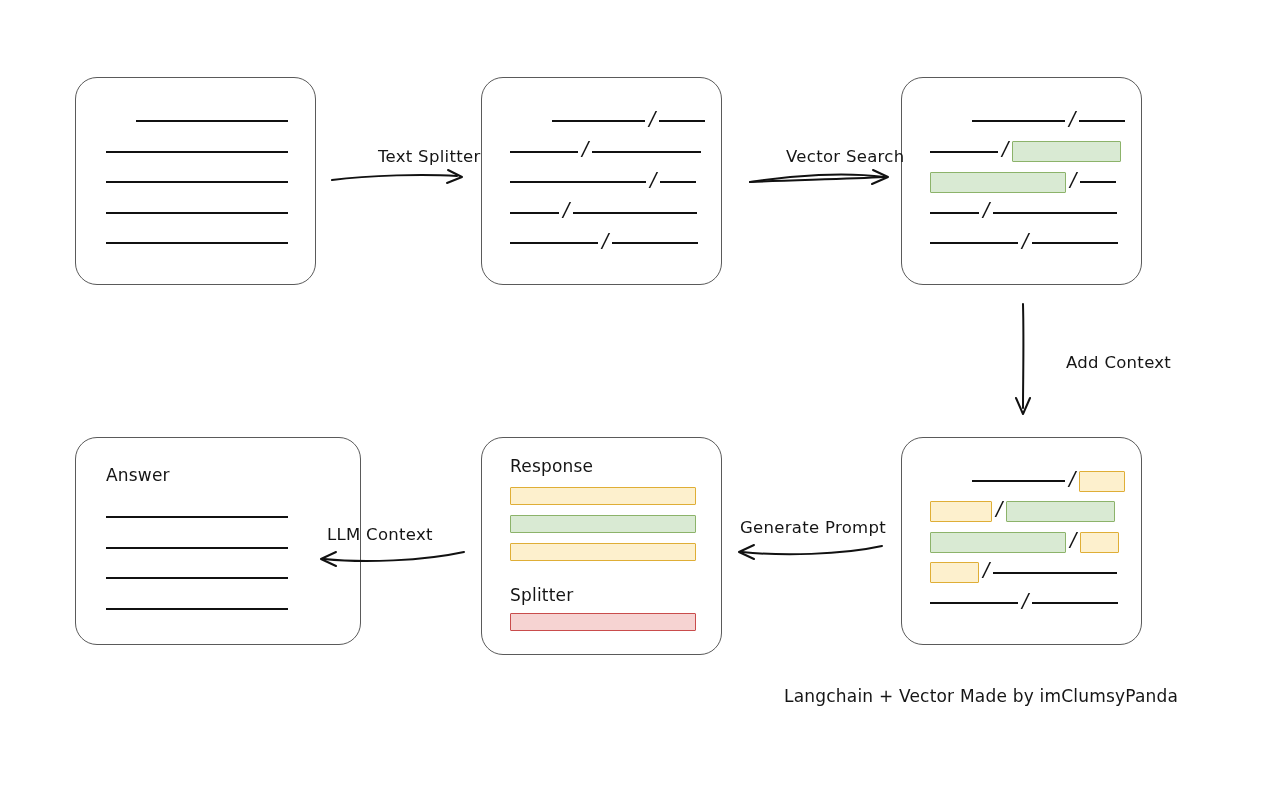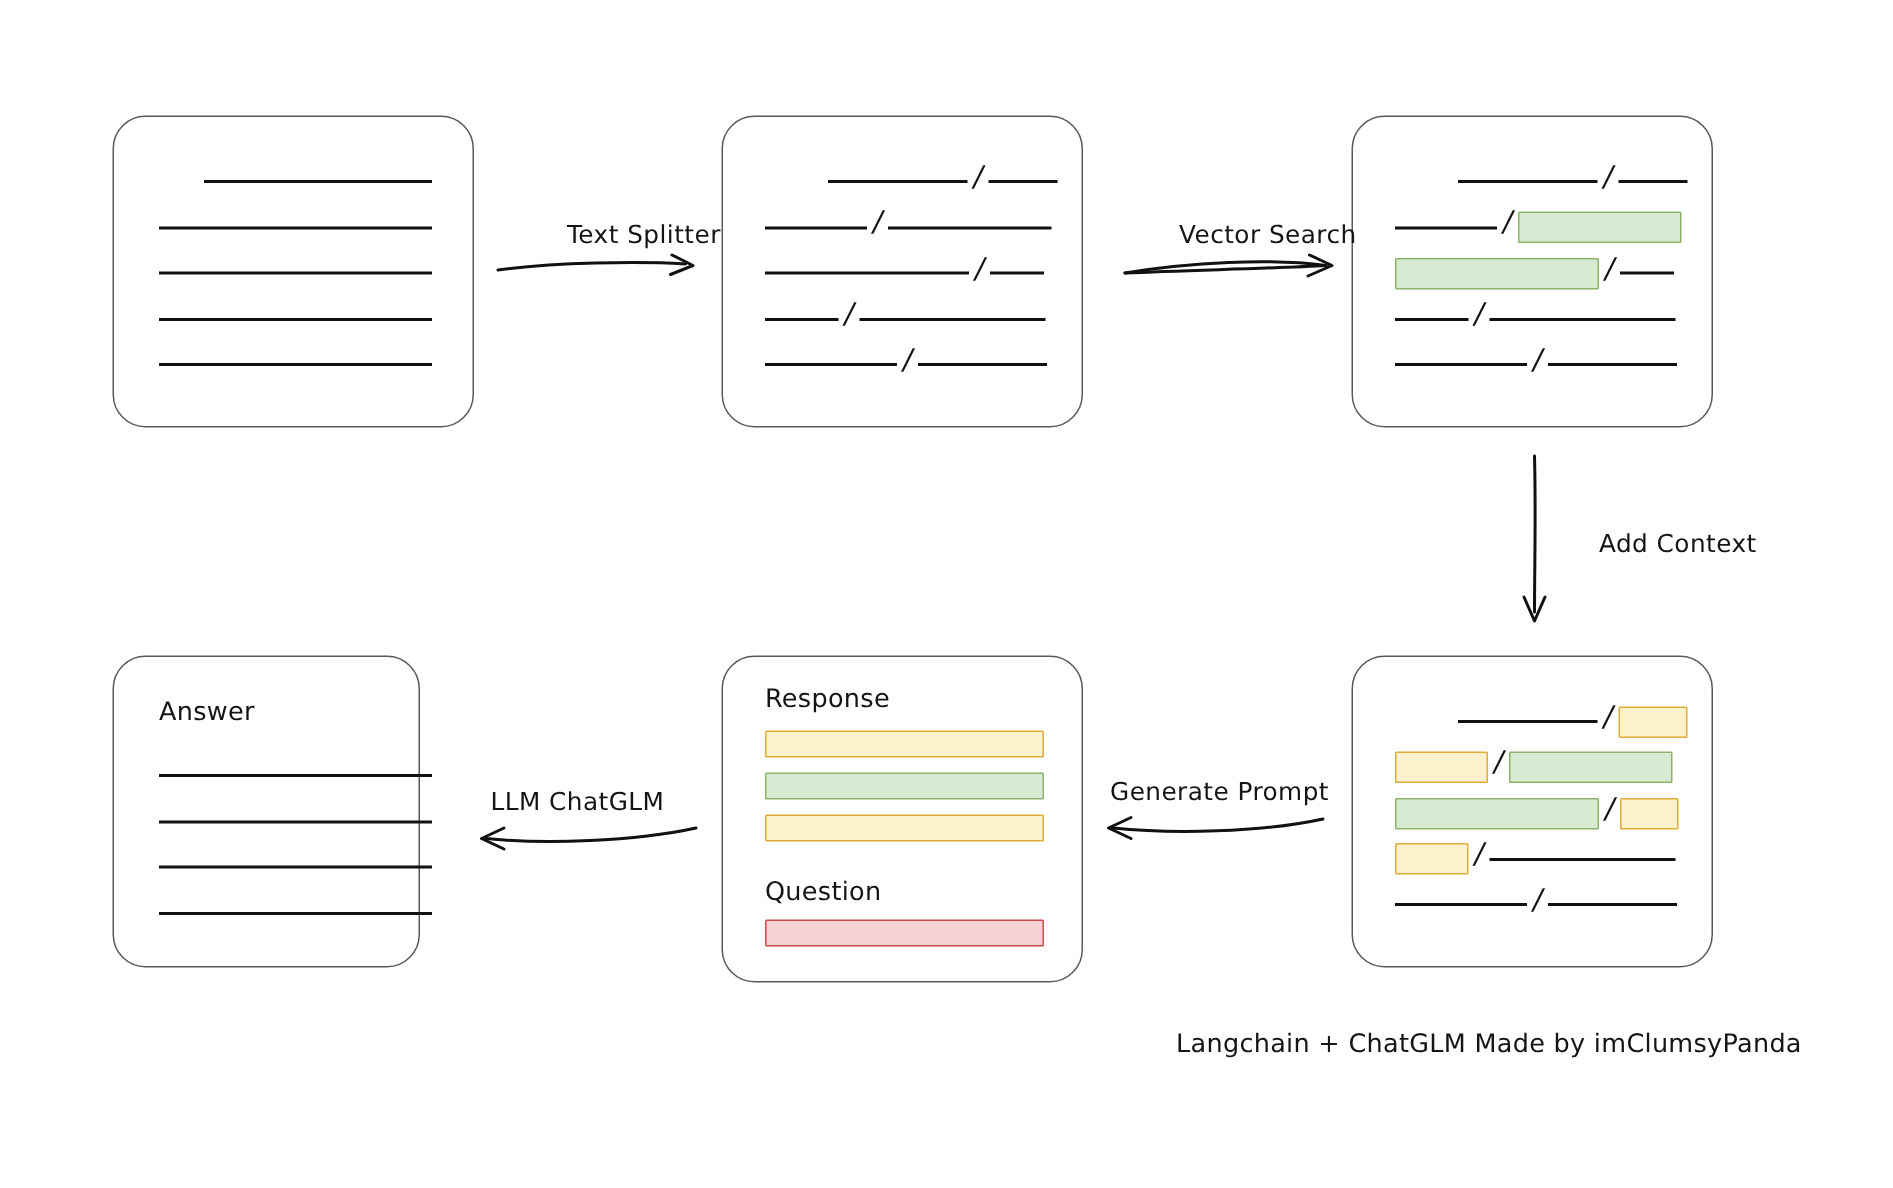--- a/index.html
+++ b/index.html
@@ -215,27 +215,27 @@
       </div>
   </div>
 
   <div class="doc-box" id="box-prompt" style="left:481px; top:437px; width:241px; height:218px;">
     <div class="box-label" style="left:28px; top:18px;">Response</div>
     <div id="bars-knowledge">
         <div class="chip chip-yellow" style="position: absolute; left: 28px; top: 49px; width: 186px; height: 18px;"></div>
         <div class="chip chip-green" style="position: absolute; left: 28px; top: 77px; width: 186px; height: 18px;"></div>
         <div class="chip chip-yellow" style="position: absolute; left: 28px; top: 105px; width: 186px; height: 18px;"></div>
       </div>
-    <div class="box-label" style="left:28px; top:147px;">Question</div>
+    <div class="box-label" style="left:28px; top:147px;">Splitter</div>
     <div id="bars-question">
         <div class="chip chip-red" style="position: absolute; left: 28px; top: 175px; width: 186px; height: 18px;"></div>
       </div>
   </div>
 
-  <div class="doc-box" id="box-answer" style="left:75px; top:437px; width:205px; height:208px;">
+  <div class="doc-box" id="box-answer" style="left:75px; top:437px; width:286px; height:208px;">
     <div class="box-label" style="left:30px; top:27px;">Answer</div>
     <div id="rows-answer">
         <div class="row" style="left: 30px; top: 68px;">
           <span class="seg" style="width: 182px;"></span>
         </div>
         <div class="row" style="left: 30px; top: 98.5px;">
           <span class="seg" style="width: 182px;"></span>
         </div>
         <div class="row" style="left: 30px; top: 129px;">
           <span class="seg" style="width: 182px;"></span>
@@ -264,21 +264,21 @@
     <path d="M11,2 C12,40 11,78 11,106"></path>
     <polyline class="openhead" points="4,96 11,112 18,96"></polyline>
   </svg>
 
   <div class="edge-label" style="left:740px; top:518px;">Generate Prompt</div>
   <svg class="arrow-svg" style="left:736px; top:540px;" width="148" height="22">
     <path d="M146,6 C105,15 45,16 6,12"></path>
     <polyline class="openhead" points="18,5 3,12 18,19"></polyline>
   </svg>
 
-  <div class="edge-label" style="left:327px; top:525px;">LLM ChatGLM</div>
+  <div class="edge-label" style="left:327px; top:525px;">LLM Context</div>
   <svg class="arrow-svg" style="left:318px; top:547px;" width="148" height="22">
     <path d="M146,5 C105,14 45,16 6,12"></path>
     <polyline class="openhead" points="18,5 3,12 18,19"></polyline>
   </svg>
 
-  <div class="footer-label" style="left:784px; top:686px;">Langchain + ChatGLM Made by imClumsyPanda</div>
+  <div class="footer-label" style="left:784px; top:686px;">Langchain + Vector Made by imClumsyPanda</div>
 
 </div>
 
 </body></html>

